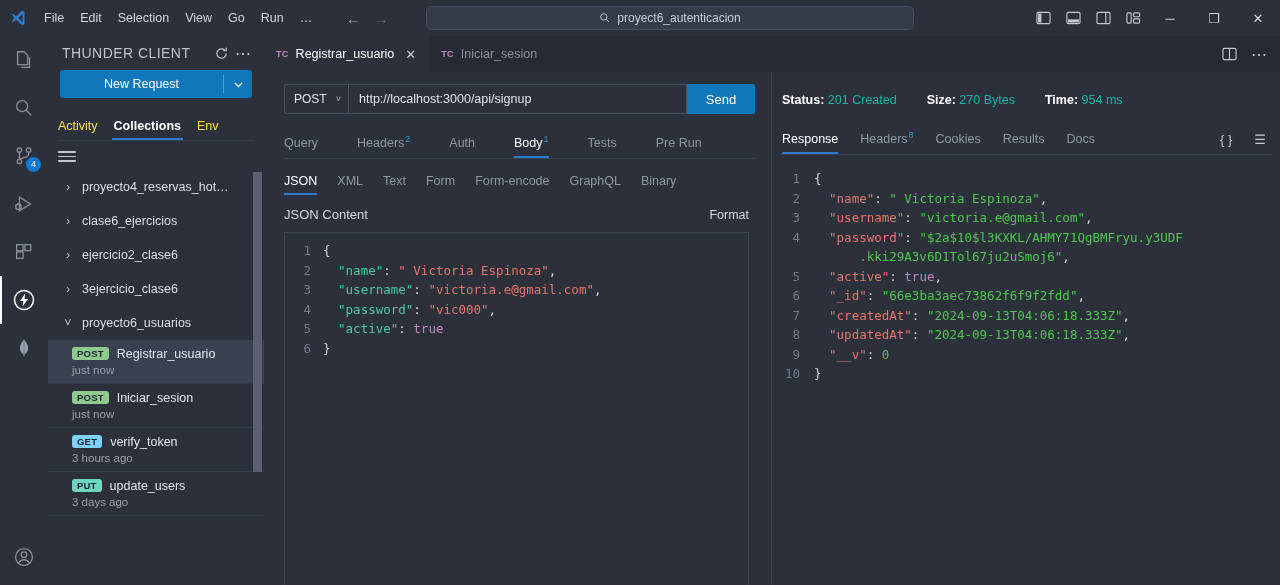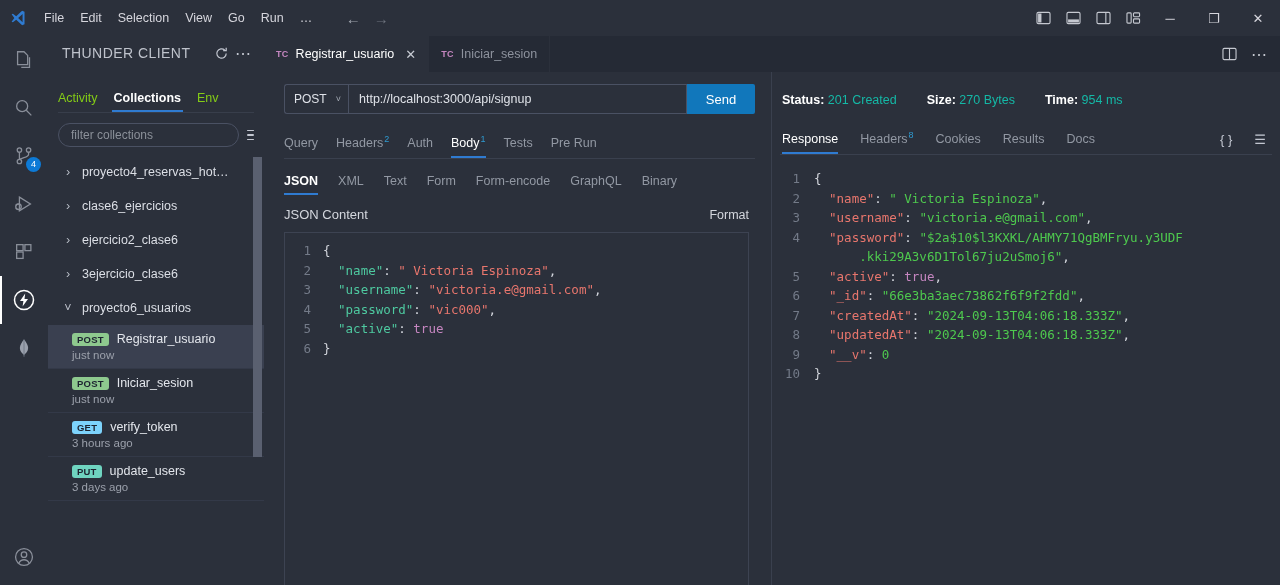--- a/index.html
+++ b/index.html
@@ -85,21 +85,21 @@
   .newreq-wrap { padding: 0 12px; }
   .newreq {
     height: 28px; background: #1177bb; border-radius: 3px;
     display: flex; align-items: center; color: #ffffff; font-size: 12.5px;
   }
   .newreq-label { flex: 1; text-align: center; }
   .newreq-split { width: 1px; height: 18px; background: #49a0d6; }
   .newreq-caret { width: 28px; display: flex; align-items: center; justify-content: center; }
   .sb-tabs { display: flex; align-items: flex-end; height: 34px; margin-top: 8px; padding: 0 10px; gap: 16px; }
   .sb-tab {
-    font-size: 12.5px; color: #84cc16; padding-bottom: 7px; position: relative;
+    font-size: 12.5px; color: #fde047; padding-bottom: 7px; position: relative;
   }
   .sb-tab.active { color: #ffffff; font-weight: bold; }
   .sb-tab.active::after {
     content: ""; position: absolute; left: -2px; right: -2px; bottom: 0; height: 2px; background: #2f7bd1;
   }
   .sb-sep { height: 1px; background: #383e4b; margin: 0 10px; }
   .filter-row { display: flex; align-items: center; padding: 10px 10px 8px 10px; gap: 8px; }
   .filter-input {
     flex: 1; height: 24px; border: 1px solid #4a5163; border-radius: 12px;
     background: transparent; color: #9ba0ab; font-size: 12px;
@@ -165,32 +165,32 @@
     color: #dfe2e8; font-size: 12.5px; padding: 0 10px;
     font-family: "Liberation Sans", sans-serif;
   }
   .send-btn {
     width: 68px; background: #1177bb; color: #fff; border: none;
     font-size: 13px; font-family: "Liberation Sans", sans-serif;
     border-radius: 0 2px 2px 0;
   }
 
   .subtabs {
-    display: flex; align-items: flex-end; gap: 18px;
+    display: flex; align-items: flex-end; gap: 39px;
     padding: 14px 0 0 20px; height: 44px;
   }
   .subtab { font-size: 12.5px; color: #9298a3; position: relative; padding-bottom: 8px; }
   .subtab.active { color: #ffffff; font-weight: normal; }
   .subtab.active::after { content: ""; position: absolute; left: 0; right: 0; bottom: 0; height: 2px; background: #2f7bd1; }
   .sup { font-size: 9px; color: #2f9bd1; vertical-align: super; margin-left: 1px; }
   .subtabs-sep { height: 1px; background: #3a404e; margin: 0 16px 0 20px; }
 
   .fmt-tabs { display: flex; gap: 20px; padding: 12px 0 0 20px; height: 36px; align-items: flex-end; }
   .fmt { font-size: 12.5px; color: #9298a3; position: relative; padding-bottom: 7px; }
-  .fmt.active { color: #ffffff; font-weight: bold; }
+  .fmt.active { color: #ffffff; font-weight: normal; }
   .fmt.active::after { content: ""; position: absolute; left: 0; right: 0; bottom: 0; height: 2px; background: #2f7bd1; }
 
   .json-head {
     display: flex; align-items: center; padding: 12px 22px 10px 20px;
     font-size: 13px; color: #d4d7de;
   }
   .json-head .fmt-link { margin-left: auto; color: #d4d7de; font-size: 12.5px; }
 
   .code-wrap {
     margin: 0 22px 0 20px; flex: 1 1 auto; min-height: 0;
@@ -249,20 +249,27 @@
       <div class="menu-item">Selection</div>
       <div class="menu-item">View</div>
       <div class="menu-item">Go</div>
       <div class="menu-item">Run</div>
       <div class="menu-item">…</div>
     </div>
     <div class="nav-arrows">
       <div class="arrow-btn">←</div>
       <div class="arrow-btn dim">→</div>
     </div>
+    <div class="searchbox">
+      <svg class="search-ico" viewBox="0 0 16 16">
+          <circle cx="6.5" cy="6.5" r="4.2" fill="none" stroke="#c9ccd4" stroke-width="1.2"></circle>
+          <line x1="9.6" y1="9.6" x2="13.4" y2="13.4" stroke="#c9ccd4" stroke-width="1.2"></line>
+        </svg>
+      <span>proyect6_autenticacion</span>
+    </div>
     <div class="win-ctrls">
       <div class="layout-ico">
         <svg width="15" height="14" viewBox="0 0 16 15">
             <rect x="1" y="1.5" width="14" height="12" rx="1.5" fill="none" stroke="#c5c8d0" stroke-width="1.2"></rect>
             <rect x="2.2" y="2.7" width="3.6" height="9.6" fill="#c5c8d0"></rect>
           </svg>
       </div>
       <div class="layout-ico">
         <svg width="15" height="14" viewBox="0 0 16 15">
             <rect x="1" y="1.5" width="14" height="12" rx="1.5" fill="none" stroke="#c5c8d0" stroke-width="1.2"></rect>
@@ -352,30 +359,40 @@
         <div class="sb-title">THUNDER CLIENT</div>
         <div class="sb-act">
           <svg width="15" height="15" viewBox="0 0 16 16">
               <path d="M13 8a5 5 0 1 1-1.6-3.7" fill="none" stroke="#c3c7d1" stroke-width="1.3"></path>
               <path d="M13 1.8V5h-3.2" fill="none" stroke="#c3c7d1" stroke-width="1.3"></path>
             </svg>
         </div>
         <div class="sb-act">⋯</div>
       </div>
 
+      <div class="newreq-wrap">
+        <div class="newreq">
+          <div class="newreq-label">New Request</div>
+          <div class="newreq-split"></div>
+          <div class="newreq-caret">
+            <svg width="11" height="11" viewBox="0 0 12 12">
+                <path d="M2 4.2 6 8.2l4-4" fill="none" stroke="#fff" stroke-width="1.4"></path>
+              </svg>
+          </div>
+        </div>
+      </div>
 
       <div class="sb-tabs">
         <div class="sb-tab">Activity</div>
         <div class="sb-tab active">Collections</div>
         <div class="sb-tab">Env</div>
       </div>
       <div class="sb-sep"></div>
 
       <div class="filter-row">
-        <input class="filter-input" placeholder="filter collections" style="">
         <div class="filter-menu">
             <i></i>
             <i></i>
             <i></i>
           </div>
       </div>
 
       <div class="tree">
         <div class="coll-row">
           <span class="chev">›</span>

